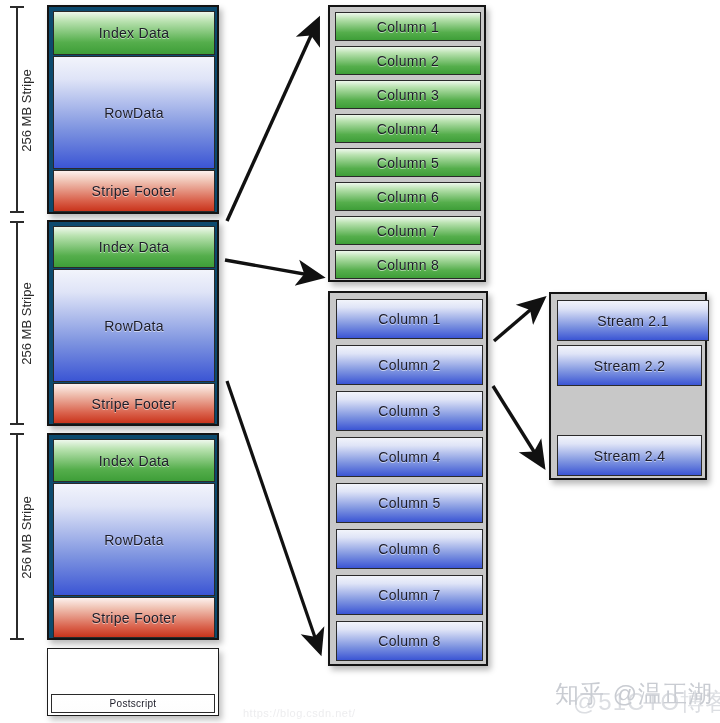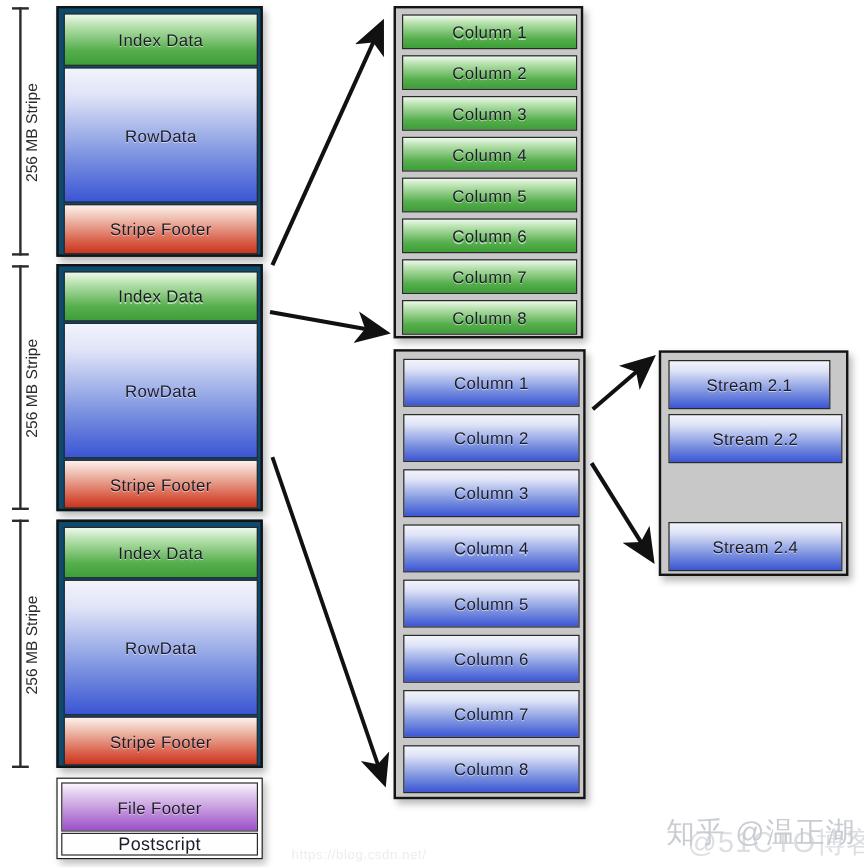--- a/index.html
+++ b/index.html
@@ -164,22 +164,21 @@
     <div class="blk grad-red" style="left:4px;  top:161px; width:162px; height:41px;">Stripe Footer</div>
   </div>
 
   <div class="stripe-frame" style="left:47px; top:433px; width:172px; height:207px;">
     <div class="blk grad-green" style="left:4px;  top:4px;   width:162px; height:43px;">Index Data</div>
     <div class="blk grad-blue" style="left:4px;  top:48px;  width:162px; height:113px;">RowData</div>
     <div class="blk grad-red" style="left:4px;  top:162px; width:162px; height:41px;">Stripe Footer</div>
   </div>
 
   <div class="footer-frame" style="left:47px; top:648px; width:172px; height:68px;">
-    <div class="blk grad-purple" style="left:3px; top:3px;  width:164px; height:41px;">File Footer</div>
-    <div class="blk grad-white" style="left:3px; top:45px; width:164px; height:19px; font-size:15px;">Postscript</div>
+    <div class="blk grad-white" style="left:3px; top:45px; width:164px; height:19px; font-size:10px;">Postscript</div>
   </div>
 
   <div class="group-frame" style="left:328px; top:5px; width:158px; height:277px;">
     <div class="blk grad-green" style="left:5px; top:5px;   width:146px; height:29px;">Column 1</div>
     <div class="blk grad-green" style="left:5px; top:39px;  width:146px; height:29px;">Column 2</div>
     <div class="blk grad-green" style="left:5px; top:73px;  width:146px; height:29px;">Column 3</div>
     <div class="blk grad-green" style="left:5px; top:107px; width:146px; height:29px;">Column 4</div>
     <div class="blk grad-green" style="left:5px; top:141px; width:146px; height:29px;">Column 5</div>
     <div class="blk grad-green" style="left:5px; top:175px; width:146px; height:29px;">Column 6</div>
     <div class="blk grad-green" style="left:5px; top:209px; width:146px; height:29px;">Column 7</div>
@@ -191,21 +190,21 @@
     <div class="blk grad-blue" style="left:6px; top:52px;  width:147px; height:40px;">Column 2</div>
     <div class="blk grad-blue" style="left:6px; top:98px;  width:147px; height:40px;">Column 3</div>
     <div class="blk grad-blue" style="left:6px; top:144px; width:147px; height:40px;">Column 4</div>
     <div class="blk grad-blue" style="left:6px; top:190px; width:147px; height:40px;">Column 5</div>
     <div class="blk grad-blue" style="left:6px; top:236px; width:147px; height:40px;">Column 6</div>
     <div class="blk grad-blue" style="left:6px; top:282px; width:147px; height:40px;">Column 7</div>
     <div class="blk grad-blue" style="left:6px; top:328px; width:147px; height:40px;">Column 8</div>
   </div>
 
   <div class="group-frame" style="left:549px; top:292px; width:158px; height:188px;">
-    <div class="blk grad-blue" style="left:6px; top:6px;   width:135px; height:41px;">Stream 2.1</div>
+    <div class="blk grad-blue" style="left:6px; top:6px;   width:152px; height:41px;">Stream 2.1</div>
     <div class="blk grad-blue" style="left:6px; top:51px;  width:145px; height:41px;">Stream 2.2</div>
     <div class="blk grad-blue" style="left:6px; top:141px; width:145px; height:41px;">Stream 2.4</div>
   </div>
 
   <svg class="arrow-layer" viewBox="0 0 720 723" xmlns="http://www.w3.org/2000/svg">
     <defs>
       <marker id="ah" markerWidth="9" markerHeight="9" refX="7.2" refY="4.5" orient="auto" markerUnits="strokeWidth">
         <path d="M0,0.6 L8.6,4.5 L0,8.4 L2.2,4.5 Z" fill="#111111"></path>
       </marker>
     </defs>

